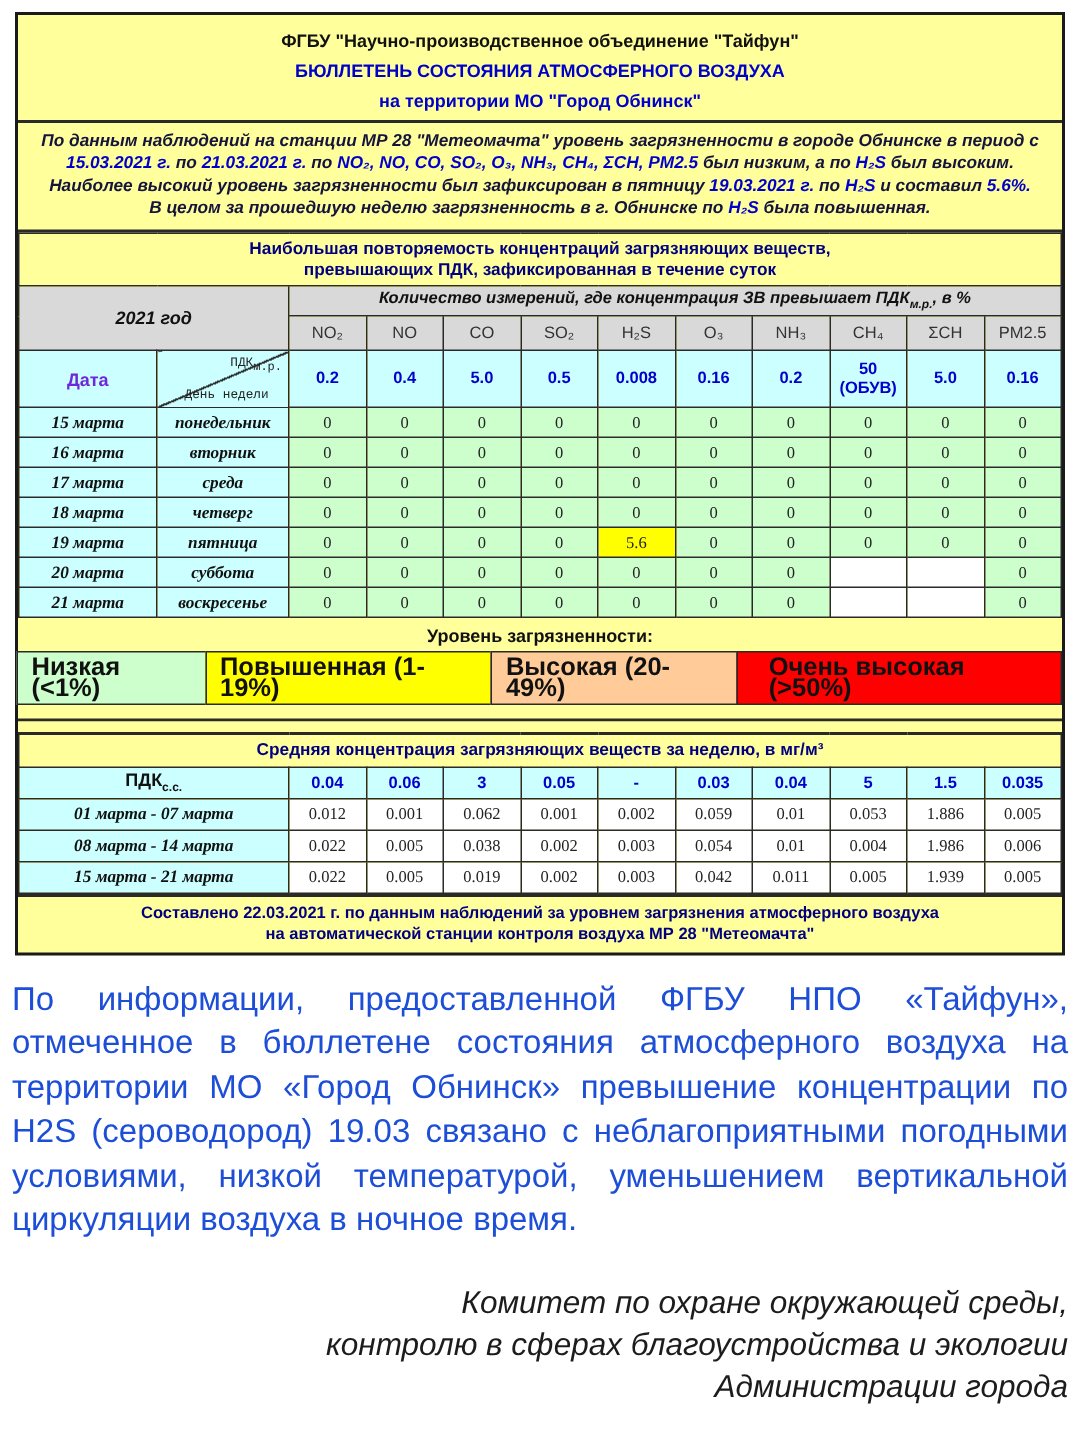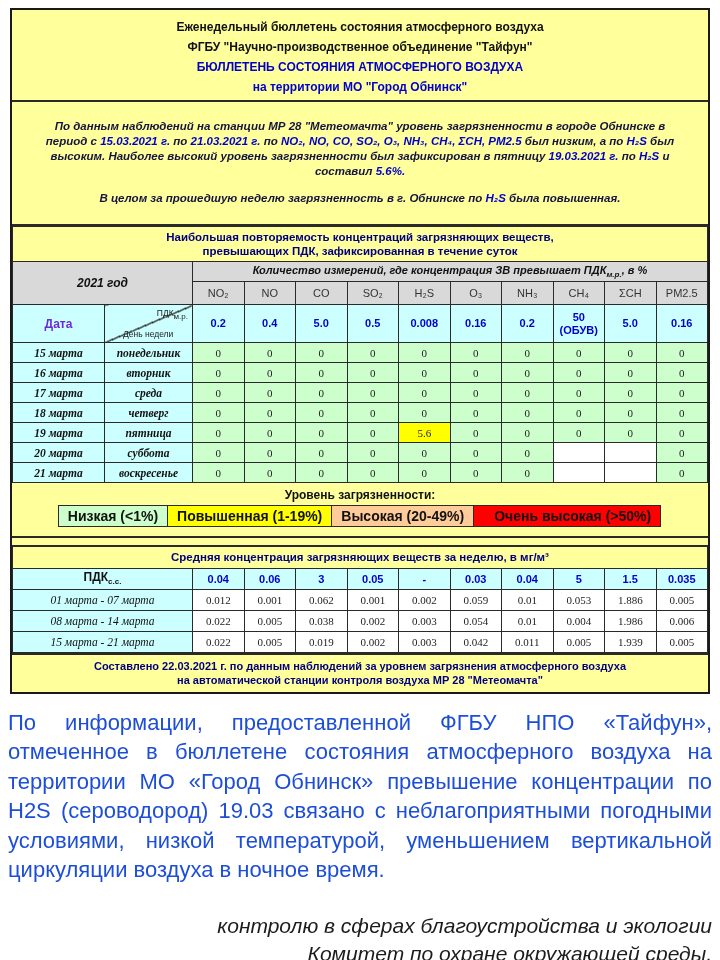--- a/index.html
+++ b/index.html
@@ -19,41 +19,42 @@
   .hline { text-align:center; font-weight:bold; font-size:12px; line-height:20px; color:#111; }
   .hline.blue { color:#0000CC; }
 
   .bsummary {
     border-bottom:2px solid #2a2a2a;
     padding:5px 10px 6px;
     font-style:italic; font-weight:bold;
     font-size:11.5px; line-height:15px;
     text-align:center; color:#14143c;
   }
-  .bsummary p { margin:12px; }
+  .bsummary p { margin:0; }
   .tok-blue { color:#0000CC; }
 
   table { border-collapse:collapse; width:100%; table-layout:fixed; }
   td { border:1px solid #2a2a2a; text-align:center; vertical-align:middle; padding:1px 1px; overflow:hidden; }
 
   .sect-title { background:#FFFF9C; color:#000080; font-weight:bold; font-size:11.5px; line-height:14px; padding:3px 12px; }
   .gray { background:#D9D9D9; }
   .year-cell { font-weight:bold; font-style:italic; font-size:12px; color:#111; }
   .meas-head { font-weight:bold; font-style:italic; font-size:11px; color:#111; height:20px; }
   .meas-head sub, .pdk-label sub, .diag-top sub { font-size:8px; }
   .poll-cell { font-size:11px; color:#333; height:23px; }
   .date-head { background:#CCFFFF; font-weight:bold; font-size:12px; color:#6d28d9; }
   .pdk-val { background:#CCFFFF; color:#0000CC; font-weight:bold; font-size:11px; line-height:13px; }
   .pdk-row-h td { height:38px; }
 
   .diag-cell {
     position:relative; background:#CCFFFF;
     background-image:linear-gradient(to bottom right,
       transparent calc(50% - 0.7px), #2a2a2a calc(50% - 0.7px),
       #2a2a2a calc(50% + 0.7px), transparent calc(50% + 0.7px));
+    font-family:Liberation Mono, monospace;
   }
   .diag-top { position:absolute; top:3px; right:4px; font-size:8.5px; color:#222; }
   .diag-bottom { position:absolute; bottom:3px; left:18px; font-size:8.5px; color:#222; }
 
   .date-cell, .day-cell {
     background:#CCFFFF;
     font-family:Liberation Serif, serif;
     font-style:italic; font-weight:bold; font-size:11.5px; color:#111;
   }
   .val-cell {
@@ -62,32 +63,32 @@
     font-size:11px; color:#222; height:20px;
   }
   .val-cell.hl { background:#FFFF00; }
   .val-cell.blank { background:#ffffff; }
 
   .legend { border-bottom:2px solid #2a2a2a; padding:5px 0 9px; }
   .legend-title { text-align:center; font-weight:bold; font-size:12px; color:#111; }
   .legend-items { display:flex; justify-content:center; margin-top:3px; }
   .legend-item {
     border:1px solid #2a2a2a; margin-left:-1px;
-    font-weight:bold; font-size:14px; color:#111;
+    font-weight:bold; font-size:17px; color:#111;
     padding:3px 9px; line-height:14px;
   }
   .spacer { height:7px; background:#FFFF9C; }
 
   .avg-title { font-size:11.5px; height:22px; }
   .pdk-label { background:#CCFFFF; font-weight:bold; font-size:12px; color:#111; height:21px; }
   .avg-pdk-val { background:#CCFFFF; color:#0000CC; font-weight:bold; font-size:11px; }
   .period-cell {
     background:#CCFFFF;
     font-family:"Liberation Serif","DejaVu Serif",serif;
-    font-style:italic; font-weight:normal; font-size:11.5px; color:#111; height:21px;
+    font-style:italic; font-weight:bold; font-size:11.5px; color:#111; height:21px;
   }
   .avg-val {
     background:#ffffff;
     font-family:"Liberation Serif","DejaVu Serif",serif;
     font-size:11px; color:#222;
   }
 
   .bfooter {
     border-top:2px solid #2a2a2a;
     text-align:center; color:#000080; font-weight:bold;
@@ -105,21 +106,20 @@
     text-align:right; font-style:italic;
     font-size:21px; line-height:28px; color:#1c1c1c;
   }
 </style>
 </head>
 <body>
 
 <div class="bulletin">
 
   <div class="bhead" id="bhead">
-      <div class="hline">Еженедельный бюллетень состояния атмосферного воздуха</div>
       <div class="hline">ФГБУ "Научно-производственное объединение "Тайфун"</div>
       <div class="hline blue">БЮЛЛЕТЕНЬ СОСТОЯНИЯ АТМОСФЕРНОГО ВОЗДУХА</div>
       <div class="hline blue">на территории МО "Город Обнинск"</div>
     </div>
 
   <div class="bsummary">
     <p id="sum1"><span>По данным наблюдений на станции МР 28 "Метеомачта" уровень загрязненности в городе Обнинске в период с </span><span class="tok-blue">15.03.2021 г.</span><span> по </span><span class="tok-blue">21.03.2021 г.</span><span> по </span><span class="tok-blue">NO₂, NO, CO, SO₂, O₃, NH₃, CH₄, ΣCH, PM2.5</span><span> был низким, а по </span><span class="tok-blue">H₂S</span><span> был высоким. Наиболее высокий уровень загрязненности был зафиксирован в пятницу </span><span class="tok-blue">19.03.2021 г.</span><span> по </span><span class="tok-blue">H₂S</span><span> и составил </span><span class="tok-blue">5.6%.</span></p>
     <p id="sum2"><span>В целом за прошедшую неделю загрязненность в г. Обнинске по </span><span class="tok-blue">H₂S</span><span> была повышенная.</span></p>
   </div>
 
@@ -371,16 +371,16 @@
   <div class="bfooter">
     <div>Составлено 22.03.2021 г. по данным наблюдений за уровнем загрязнения атмосферного воздуха</div>
     <div>на автоматической станции контроля воздуха МР 28 "Метеомачта"</div>
   </div>
 
 </div>
 
 <div class="note">По информации, предоставленной ФГБУ НПО «Тайфун», отмеченное в бюллетене состояния атмосферного воздуха на территории МО «Город Обнинск» превышение концентрации по H2S (сероводород) 19.03 связано с неблагоприятными погодными условиями, низкой температурой, уменьшением вертикальной циркуляции воздуха в ночное время.</div>
 
 <div class="signature">
+  <div>Комитет по охране окружающей среды,</div>
   <div>контролю в сферах благоустройства и экологии</div>
-  <div>Комитет по охране окружающей среды,</div>
   <div>Администрации города</div>
 </div>
 
 </body></html>

